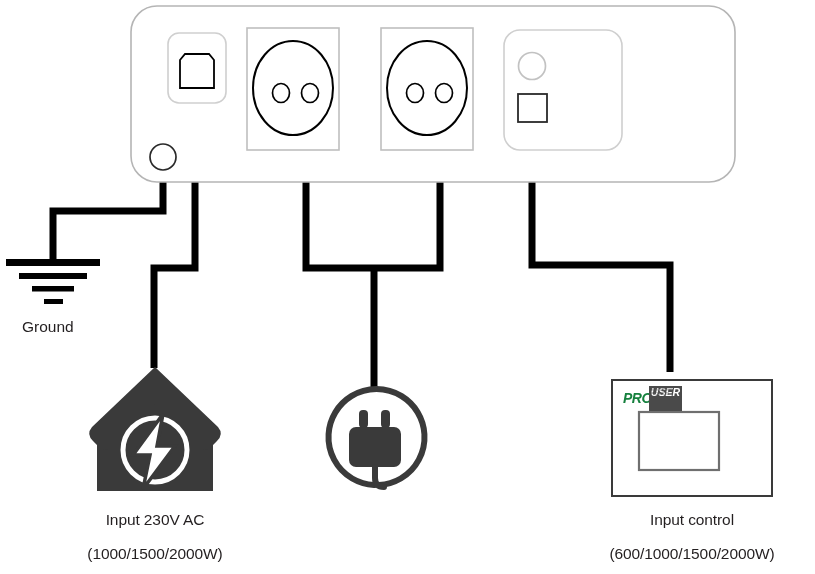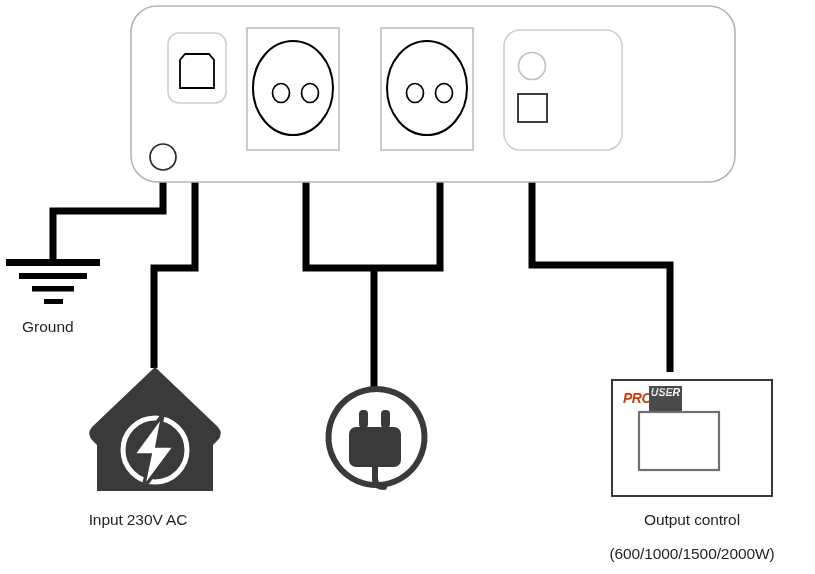--- a/index.html
+++ b/index.html
@@ -45,21 +45,21 @@
   .logo-wrap {
     position: absolute;
     display: flex;
     align-items: center;
     height: 14px;
   }
   .logo-pro {
     font-family: "Liberation Sans", sans-serif;
     font-weight: bold;
     font-size: 14px;
-    color: #c2410c;
+    color: #15803d;
     letter-spacing: -0.5px;
     font-style: italic;
     line-height: 14px;
   }
   .logo-user {
     font-family: "Liberation Sans", sans-serif;
     font-weight: bold;
     font-size: 10.5px;
     color: #ffffff;
     background: #4a4a4a;
@@ -165,19 +165,20 @@
   </svg>
 
   <div class="logo-wrap" style="left:623px; top:391px;">
     <span class="logo-pro">PRO</span>
     <span class="logo-user">USER</span>
     <span class="logo-tiny">ELECTRONIC PRODUCTS</span>
   </div>
 
   <div class="ground-label" style="left:22px; top:318px;">Ground</div>
 
-  <div class="cap-label" style="left:38px; top:511px; width:200px;text-align:center;">Input 230V AC</div>
+  <div class="cap-label" style="left:55px; top:511px; width:200px;text-align:center;">Input 230V AC</div>
+  <div class="cap-label" style="left:55px; top:545px; width:200px;">(1000/1500/2000W)</div>
 
 
-  <div class="cap-label" style="left:602px; top:511px; width:180px;">Output control</div>
+  <div class="cap-label" style="left:602px; top:511px; width:180px;">Input control</div>
   <div class="cap-label" style="left:572px; top:545px; width:240px;">(600/1000/1500/2000W)</div>
 
 </div>
 
 </body></html>

